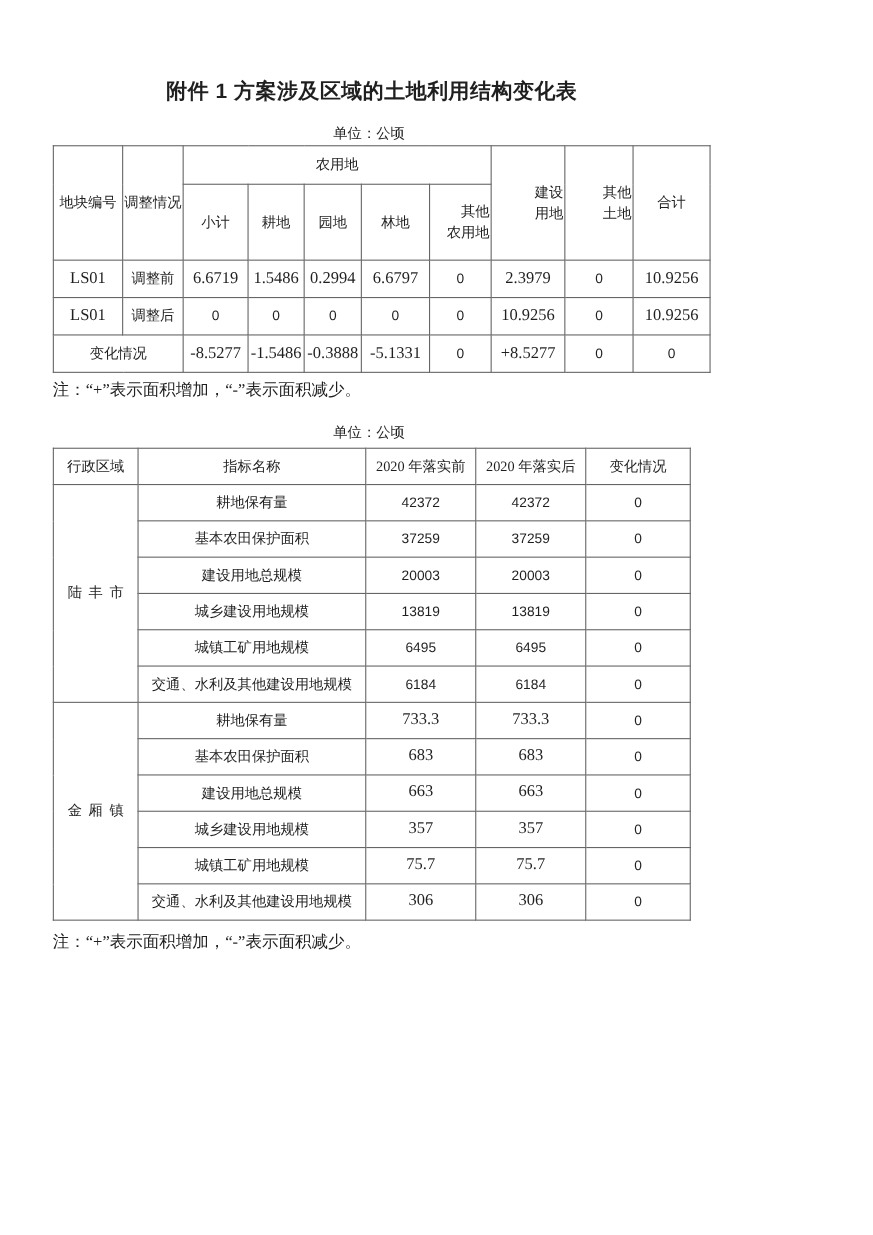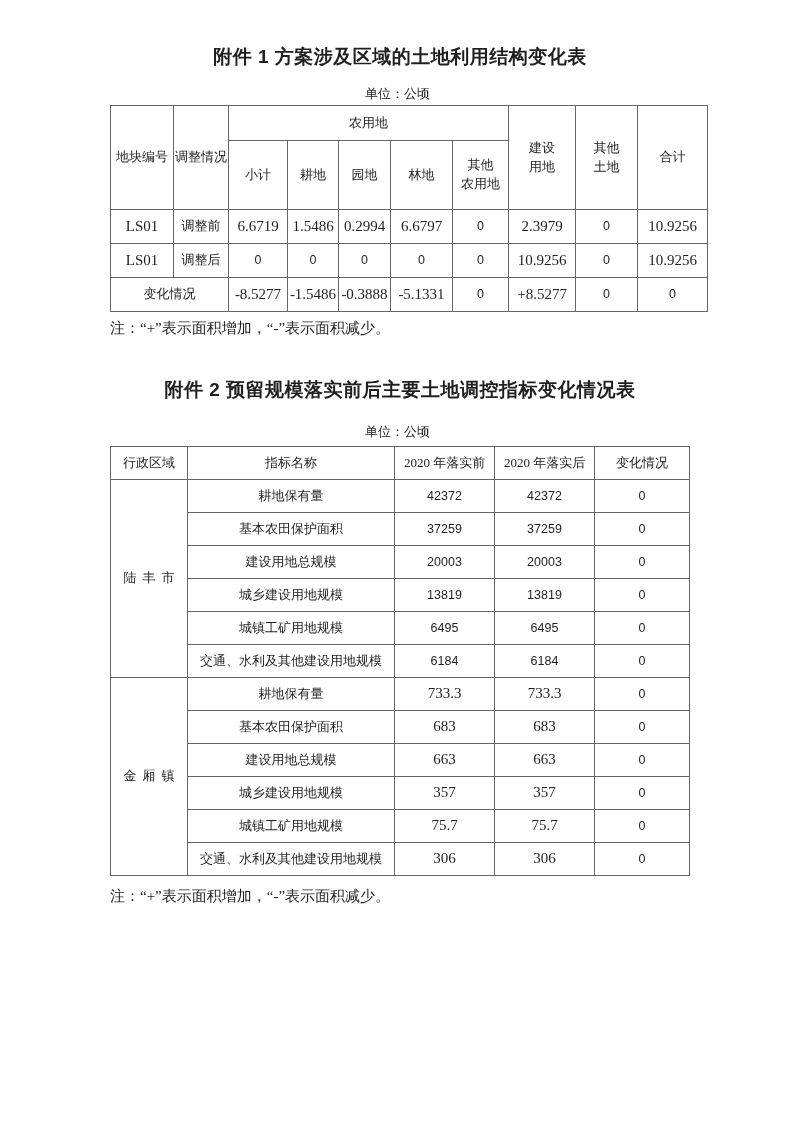--- a/index.html
+++ b/index.html
@@ -2,21 +2,21 @@
 <html><head>
 <meta charset="utf-8">
 <style>
   * { margin:0; padding:0; box-sizing:border-box; }
   html,body { background:#ffffff; }
   body {
     width:794px; height:1123px;
     font-family:"Liberation Serif","DejaVu Serif",serif;
     color:#1f1f1f; overflow:hidden;
   }
-  .content { margin-left:110px; width:600px; padding-top:45px; }
+  .content { margin-left:48px; width:600px; padding-top:72px; }
 
   .doc-title {
     width:580px; text-align:center;
     font-family:"Liberation Sans","DejaVu Sans",sans-serif;
     font-weight:bold; font-size:19px; letter-spacing:0.5px;
     line-height:24px;
   }
   .unit-label {
     font-size:13px; text-align:center; line-height:17px;
   }
@@ -28,21 +28,21 @@
     border:1px solid #666; text-align:center; vertical-align:middle;
     font-size:13px; padding:0 1px; line-height:1.45;
   }
   .t1 { width:597px; margin-top:3px; }
   .t2 { width:579px; margin-top:6px; }
   tr.h1 { height:35px; }
   tr.h2 { height:69px; }
   tr.d  { height:34px; }
   .t2 tr { height:33px; }
 
-  .prewrap { white-space:pre-line; }
+  .prewrap { white-space:pre-line;text-align:right; }
   .num { font-size:15px; font-family:"Liberation Serif","DejaVu Serif",serif; }
   .nz  { font-size:12.5px; font-family:"Liberation Sans","DejaVu Sans",sans-serif; }
   .region { letter-spacing:6px; text-indent:6px; }
 
   .note { font-size:15px; margin-top:9px; line-height:15px; }
   .note2 { margin-top:13px; }
   .sec2-title { margin-top:42px; }
 </style>
 </head>
 <body>
@@ -120,21 +120,20 @@
           <td class="nz">0</td>
           <td class="nz">0</td>
         </tr>
       </tbody>
     </table>
 
     <div class="note">注：“+”表示面积增加，“-”表示面积减少。</div>
   </div>
 
   <div>
-    <div class="doc-title sec2-title">附件 2 预留规模落实前后主要土地调控指标变化情况表</div>
     <div class="unit-label unit2">单位：公顷</div>
 
     <table class="t2">
       <colgroup>
         <col style="width:77px">
           <col style="width:207px">
           <col style="width:100px">
         <col style="width:100px">
           <col style="width:95px">
       </colgroup>

